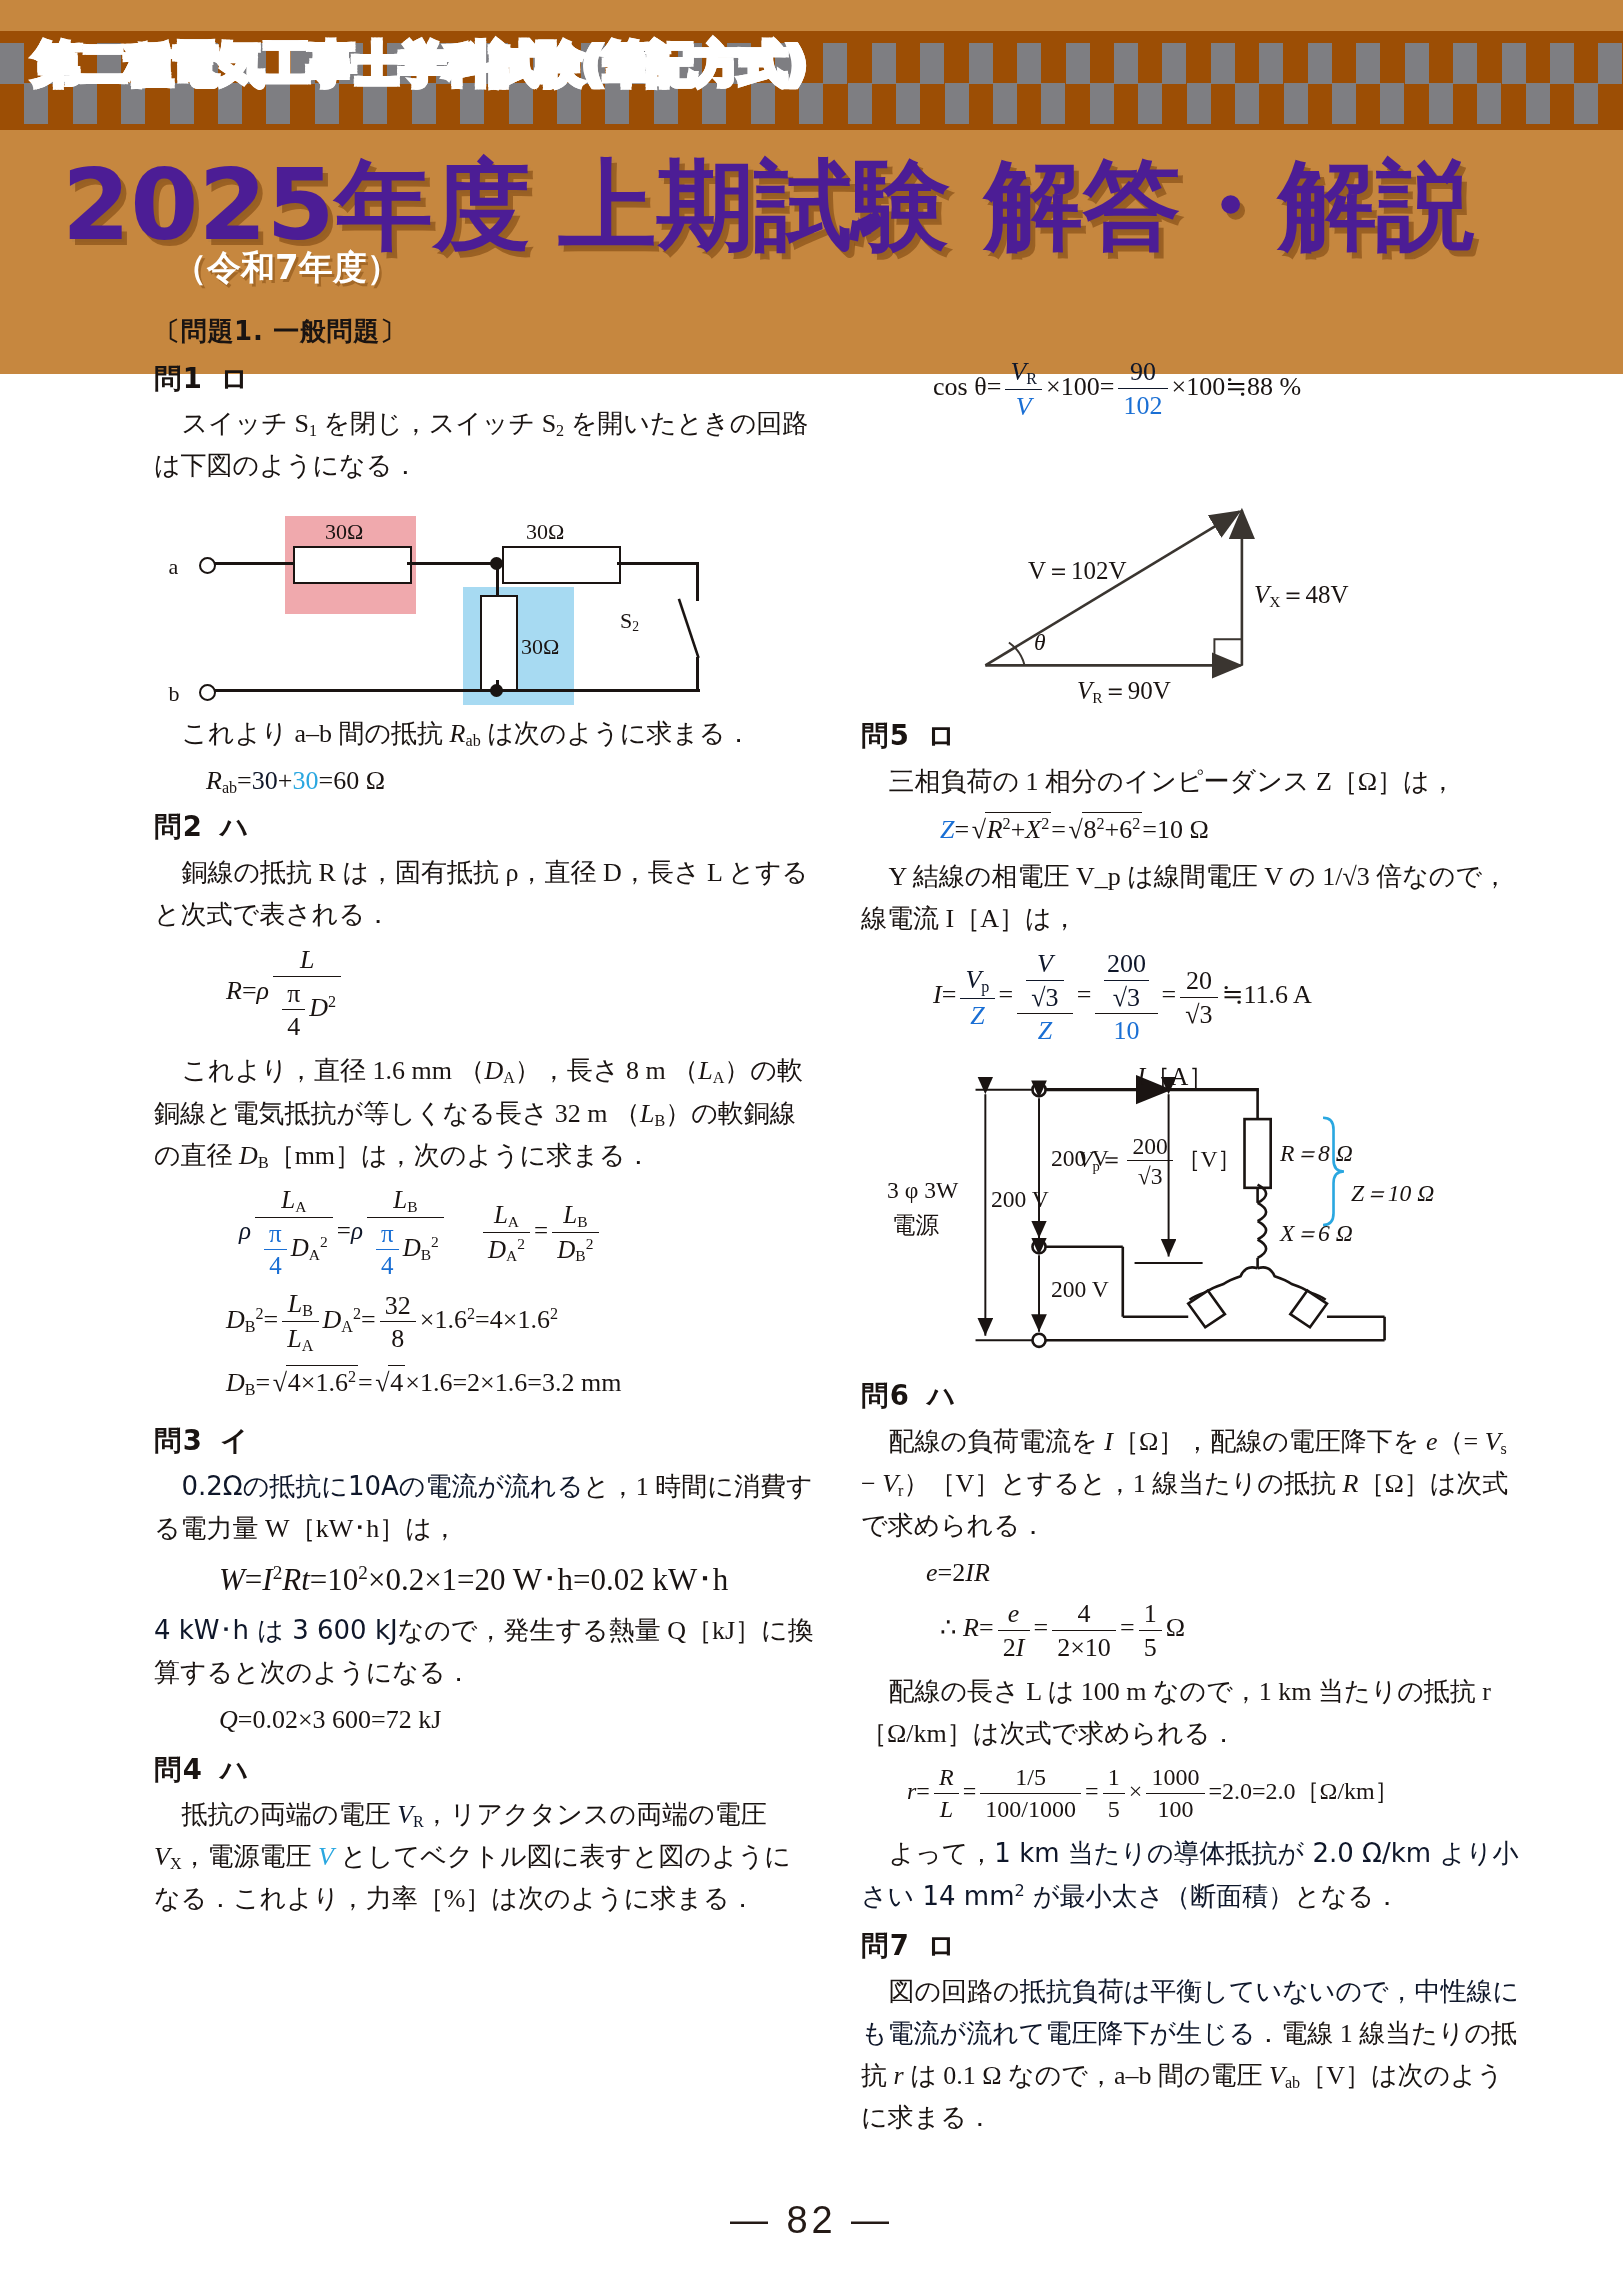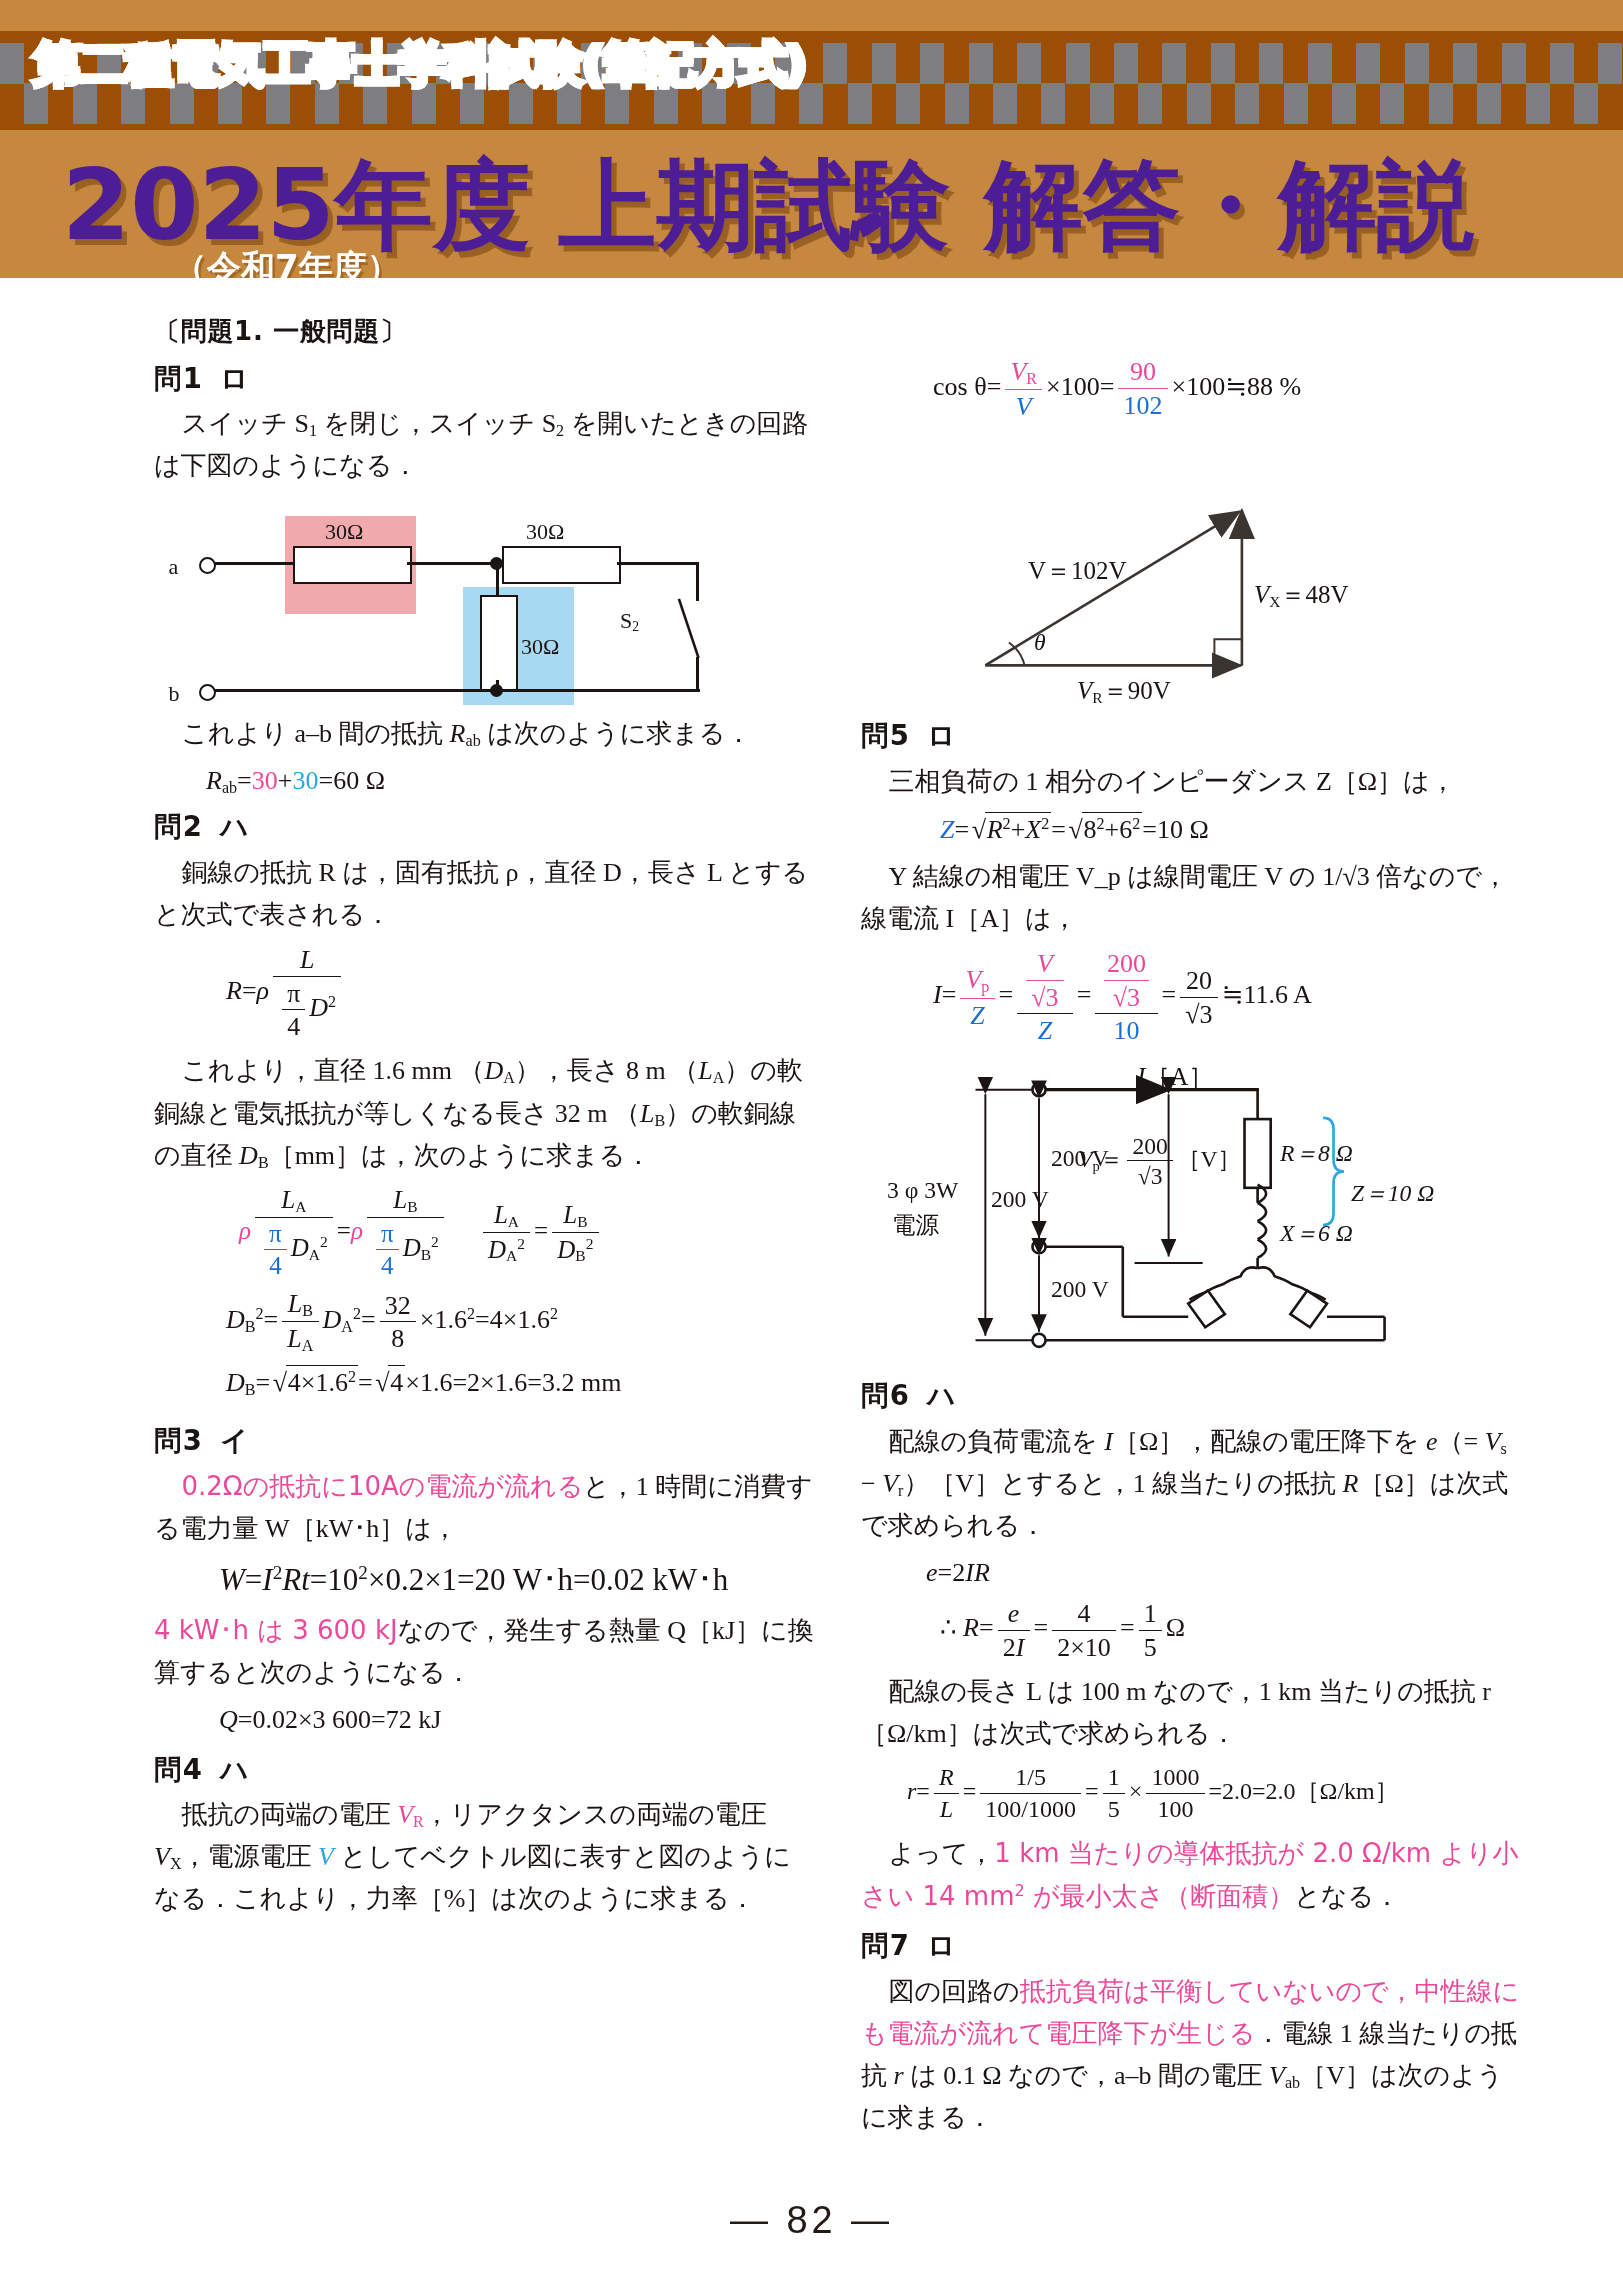--- a/index.html
+++ b/index.html
@@ -5,21 +5,21 @@
   html,body{margin:0;padding:0;}
   body{
     width:1623px;height:2295px;
     background:#ffffff;
     font-family:"Liberation Serif","DejaVu Serif",serif;
     position:relative;overflow:hidden;
   }
 
   
   .banner{
-    position:absolute;left:0;top:0;width:1623px;height:278px;
+    position:absolute;left:0;top:0;width:1623px;height:374px;
     background:#c6873f;overflow:hidden;
   }
   .banner-stripe{
     position:absolute;left:0;top:31px;width:1623px;height:99px;
     background:#9c4e05;
   }
   .checker{
     position:absolute;left:0;top:31px;width:1623px;height:99px;
     overflow:hidden;
   }
@@ -74,21 +74,21 @@
     font-weight:bold;font-size:27.5px;color:#1a1412;
     margin:10.5px 0 6.5px 0;letter-spacing:1.3px;
   }
   .qhead .ans{display:inline-block;margin-left:17px;}
   p.body{
     font-size:26px;line-height:1.62;color:#1a1412;
     margin:0 0 1.3px 0;text-indent:27.5px;
     font-family:"Liberation Serif","DejaVu Serif",serif;
   }
   p.body.noind{text-indent:0;}
-  .red{color:#ec4899;}
+  .red{color:#0f172a;}
   .blue{color:#1a6fd4;}
   .blue2{color:#2aa7e0;}
   .eq{
     font-size:26px;line-height:1.3;color:#1a1412;
     margin:9.2px 0 9.2px 52px;
     font-family:"Liberation Serif","DejaVu Serif",serif;
     font-style:italic;white-space:nowrap;
   }
   .eq .up{font-style:normal;}
   i.v{font-style:italic;}

